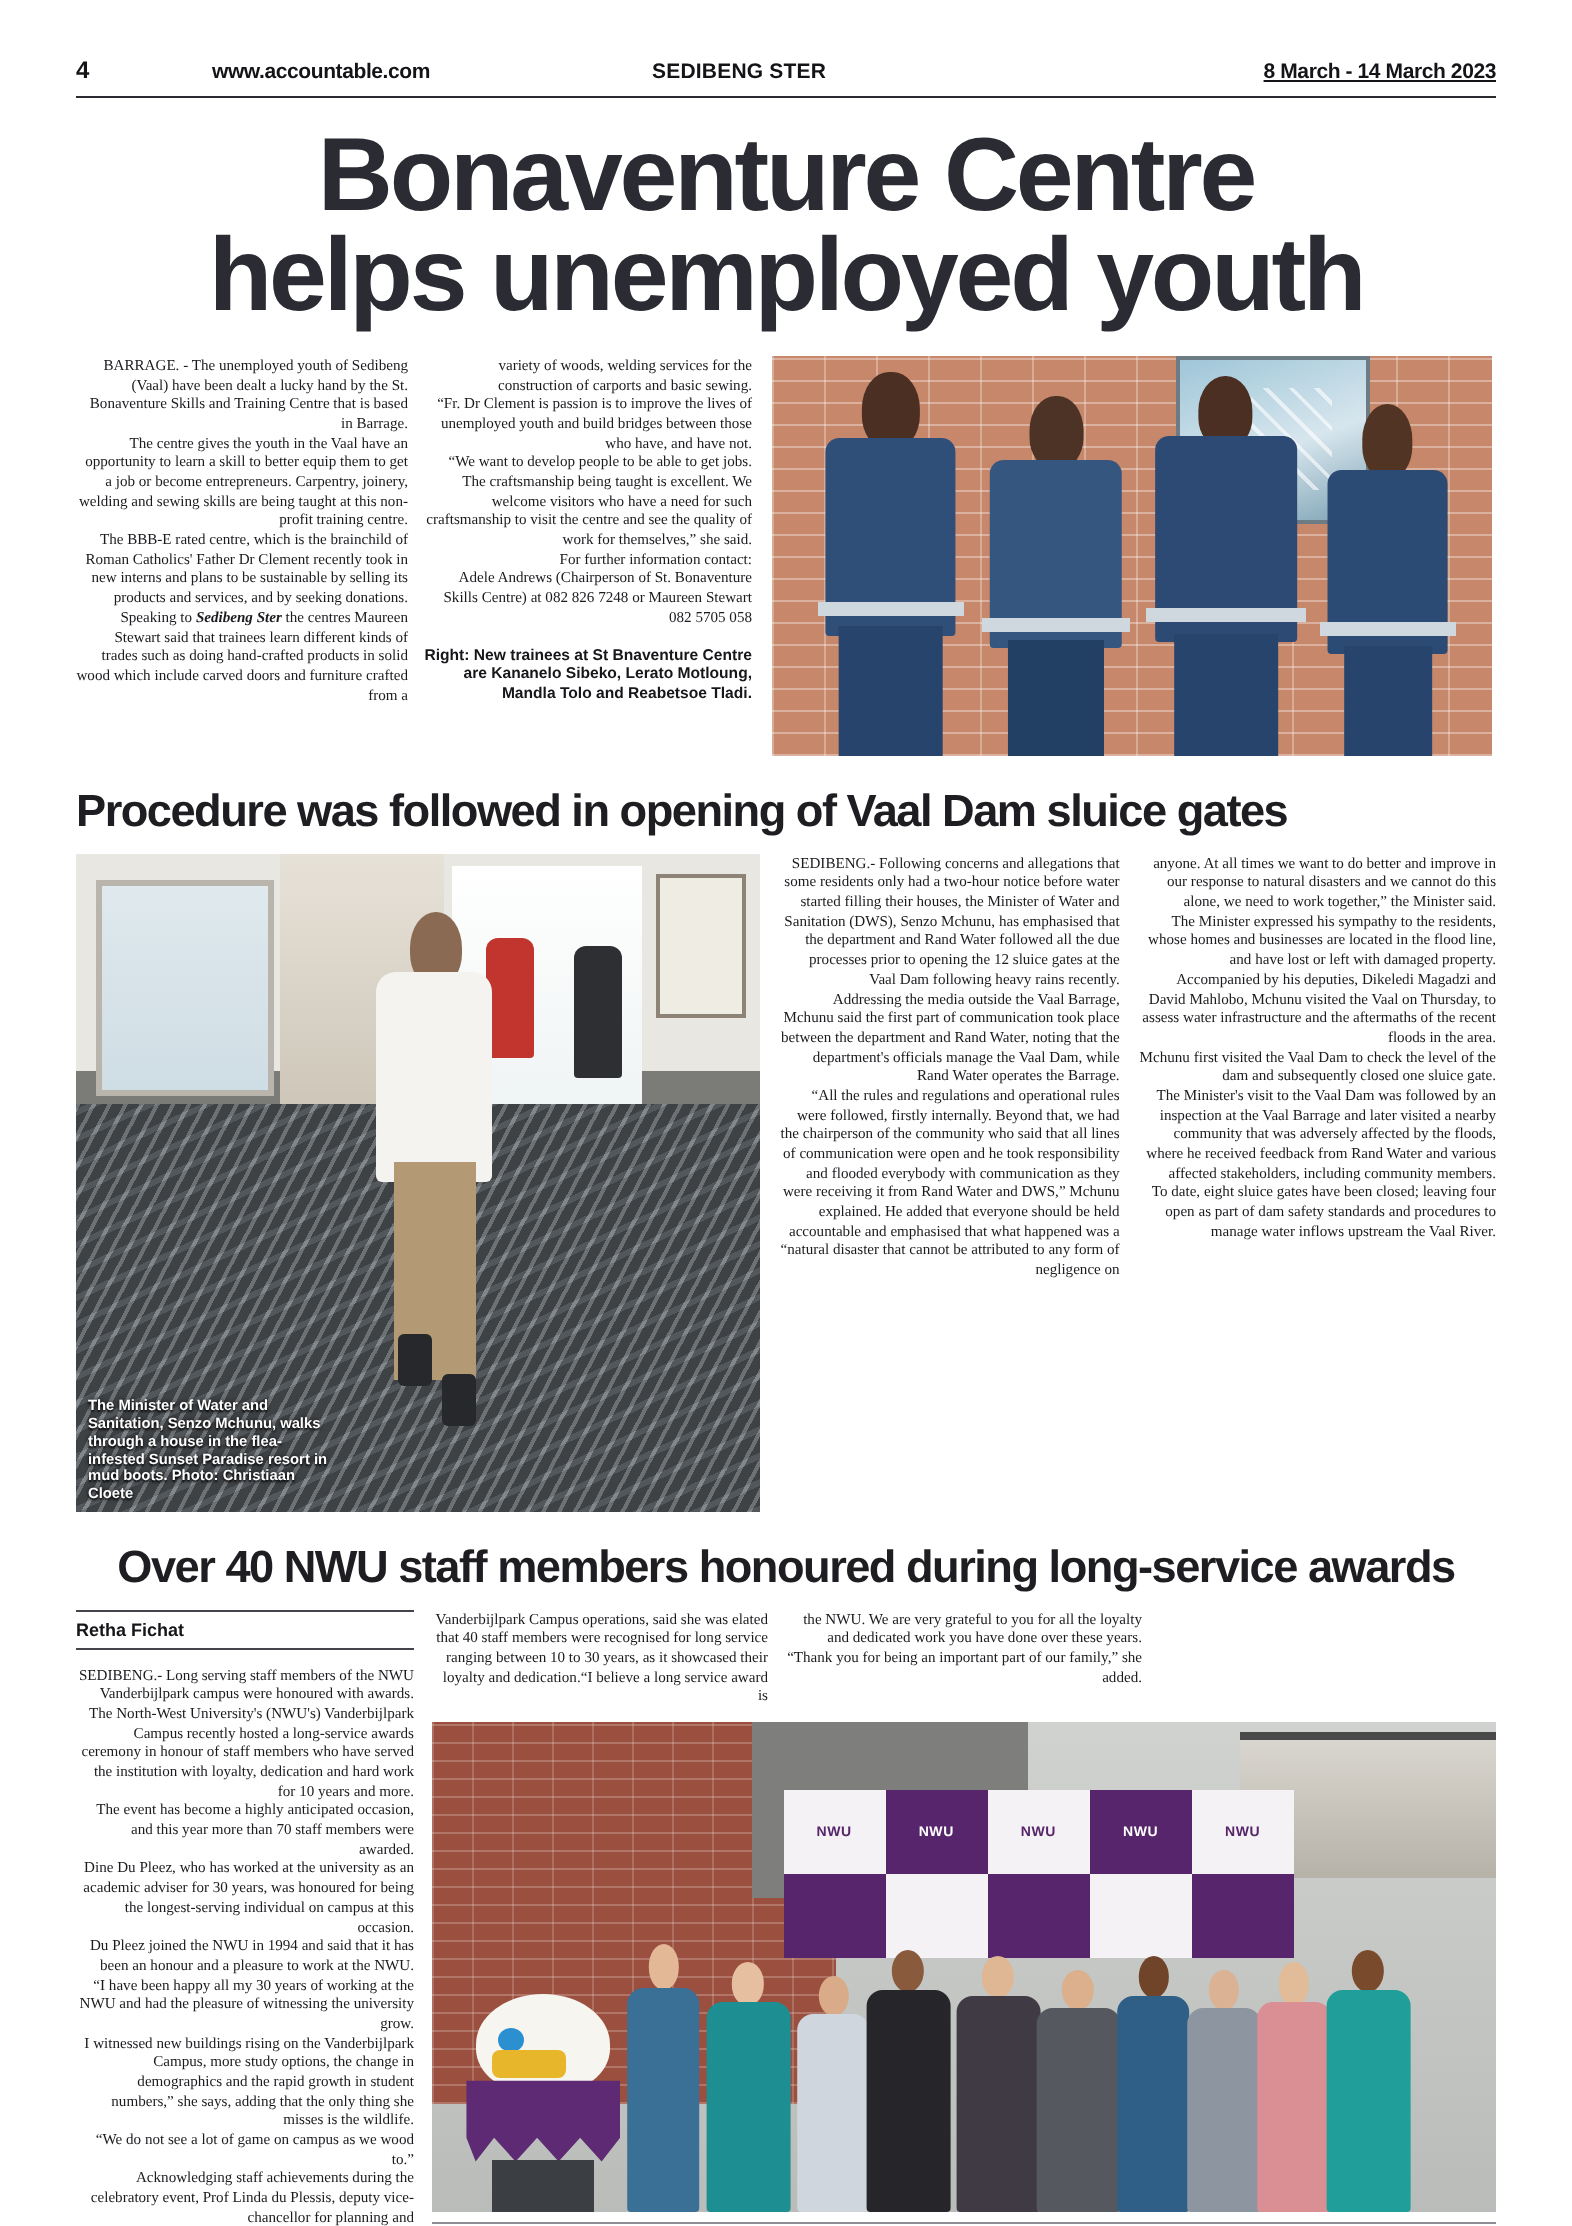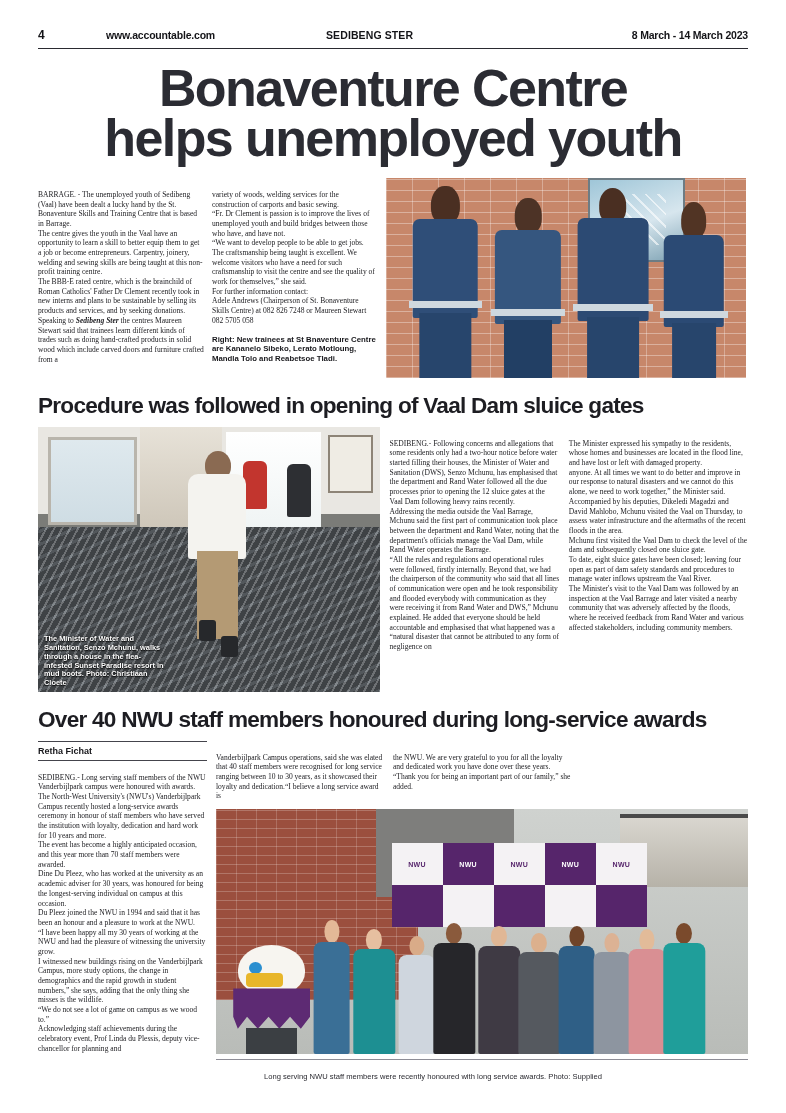--- a/index.html
+++ b/index.html
@@ -22,21 +22,21 @@
     font-weight: bold;
     font-size: 10.5px;
     letter-spacing: -0.2px;
     color: #141418;
     border-bottom: 1.6px solid #2a2a30;
     padding-bottom: 6px;
   }
   .mh-folio { width: 68px; font-size: 12px; }
   .mh-site  { width: 210px; text-align: left; }
   .mh-title { flex: 1; text-align: left; padding-left: 10px; letter-spacing: 0.1px;}
-  .mh-date  { text-align: left; white-space: nowrap; }
+  .mh-date  { text-align: left; white-space: nowrap; text-decoration: underline; }
 
   
   .hl-main {
     font-family: "Liberation Sans", sans-serif;
     font-weight: bold;
     font-size: 52px;
     line-height: 0.97;
     letter-spacing: -1.6px;
     text-align: center;
     color: #2b2c33;
@@ -48,21 +48,21 @@
     font-weight: bold;
     font-size: 22.6px;
     letter-spacing: -0.75px;
     color: #1d1d22;
     margin: 0;
     line-height: 1.1;
   }
 
   
   .cols { display: flex; }
-  .col { font-size: 7.55px; line-height: 1.285; text-align: left; hyphens: none; margin-top: 12px; }
+  .col { font-size: 7.55px; line-height: 1.285; text-align: right; hyphens: none; }
   .col p { margin: 0; }
 
   
   .photo { position: relative; overflow: hidden; background:#b9c3cb; }
   .photo .cap-overlay {
     position: absolute; left: 6px; bottom: 4px; width: 120px;
     font-family: "Liberation Sans", sans-serif;
     font-weight: bold; font-size: 7.4px; line-height: 1.18;
     color: #ffffff;
     text-shadow: 0 0 2px rgba(0,0,0,.85), 0 1px 1px rgba(0,0,0,.8);
@@ -246,21 +246,21 @@
         <div class="band" style="left:5%; right:5%; top:62%;"></div>
         <div class="legs" style="top:69%; width:58%; height:31%;"></div>
       </div>
     </div>
   </div>
 
   <h2 class="hl-section" style="margin-top:16px;">Procedure was followed in opening of Vaal Dam sluice gates</h2>
 
   <div class="cols" style="margin-top:8px;">
 
-    <div class="photo" style="width:345px; height:265px; margin-right:10px;">
+    <div class="photo" style="width:345px; height:329px; margin-right:10px;">
       <div class="p2-bg"></div>
       <div class="p2-win"></div>
       <div class="p2-wall"></div>
       <div class="p2-doorlight"></div>
       <div class="p2-frame"></div>
       <div class="p2-mud"></div>
       <div class="p2-red"></div>
       <div class="p2-dark"></div>
       <div class="p2-manhead"></div>
       <div class="p2-manshirt"></div>
@@ -270,30 +270,30 @@
       <div class="cap-overlay">The Minister of Water and Sanitation, Senzo Mchunu, walks through a house in the flea-infested Sunset Paradise resort in mud boots. Photo: Christiaan Cloete</div>
     </div>
 
     <div class="col" style="width:181px; padding-right:9px;">
       <p>SEDIBENG.- Following concerns and allegations that some residents only had a two-hour notice before water started filling their houses, the Minister of Water and Sanitation (DWS), Senzo Mchunu, has emphasised that the department and Rand Water followed all the due processes prior to opening the 12 sluice gates at the Vaal Dam following heavy rains recently.</p>
       <p>Addressing the media outside the Vaal Barrage, Mchunu said the first part of communication took place between the department and Rand Water, noting that the department's officials manage the Vaal Dam, while Rand Water operates the Barrage.</p>
       <p>“All the rules and regulations and operational rules were followed, firstly internally. Beyond that, we had the chairperson of the community who said that all lines of communication were open and he took responsibility and flooded everybody with communication as they were receiving it from Rand Water and DWS,” Mchunu explained. He added that everyone should be held accountable and emphasised that what happened was a “natural disaster that cannot be attributed to any form of negligence on</p>
     </div>
 
     <div class="col" style="width:181px;">
+      <p>anyone. At all times we want to do better and improve in our response to natural disasters and we cannot do this alone, we need to work together,” the Minister said.</p>
       <p>The Minister expressed his sympathy to the residents, whose homes and businesses are located in the flood line, and have lost or left with damaged property.</p>
-      <p>anyone. At all times we want to do better and improve in our response to natural disasters and we cannot do this alone, we need to work together,” the Minister said.</p>
       <p> Accompanied by his deputies, Dikeledi Magadzi and David Mahlobo, Mchunu visited the Vaal on Thursday, to assess water infrastructure and the aftermaths of the recent floods in the area.</p>
       <p>Mchunu first visited the Vaal Dam to check the level of the dam and subsequently closed one sluice gate.</p>
+      <p>The Minister's visit to the Vaal Dam was followed by an inspection at the Vaal Barrage and later visited a nearby community that was adversely affected by the floods, where he received feedback from Rand Water and various affected stakeholders, including community members.</p>
       <p>To date, eight sluice gates have been closed; leaving four open as part of dam safety standards and procedures to manage water inflows upstream the Vaal River.</p>
-      <p>The Minister's visit to the Vaal Dam was followed by an inspection at the Vaal Barrage and later visited a nearby community that was adversely affected by the floods, where he received feedback from Rand Water and various affected stakeholders, including community members.</p>
     </div>
   </div>
 
-  <h2 class="hl-section" style="margin-top:16px;">Over 40 NWU staff members honoured during long-service awards</h2>
+  <h2 class="hl-section" style="margin-top:16px;text-align:center;">Over 40 NWU staff members honoured during long-service awards</h2>
 
   <div class="cols" style="margin-top:8px;">
 
     <div style="width:178px; padding-right:9px;">
       <div class="byline-box">Retha Fichat</div>
       <div class="col">
         <p>SEDIBENG.- Long serving staff members of the NWU Vanderbijlpark campus were honoured with awards. The North-West University's (NWU's) Vanderbijlpark Campus recently hosted a long-service awards ceremony in honour of staff members who have served the institution with loyalty, dedication and hard work for 10 years and more.</p>
         <p>The event has become a highly anticipated occasion, and this year more than 70 staff members were awarded.</p>
         <p>Dine Du Pleez, who has worked at the university as an academic adviser for 30 years, was honoured for being the longest-serving individual on campus at this occasion.</p>
         <p>Du Pleez joined the NWU in 1994 and said that it has been an honour and a pleasure to work at the NWU.</p>

